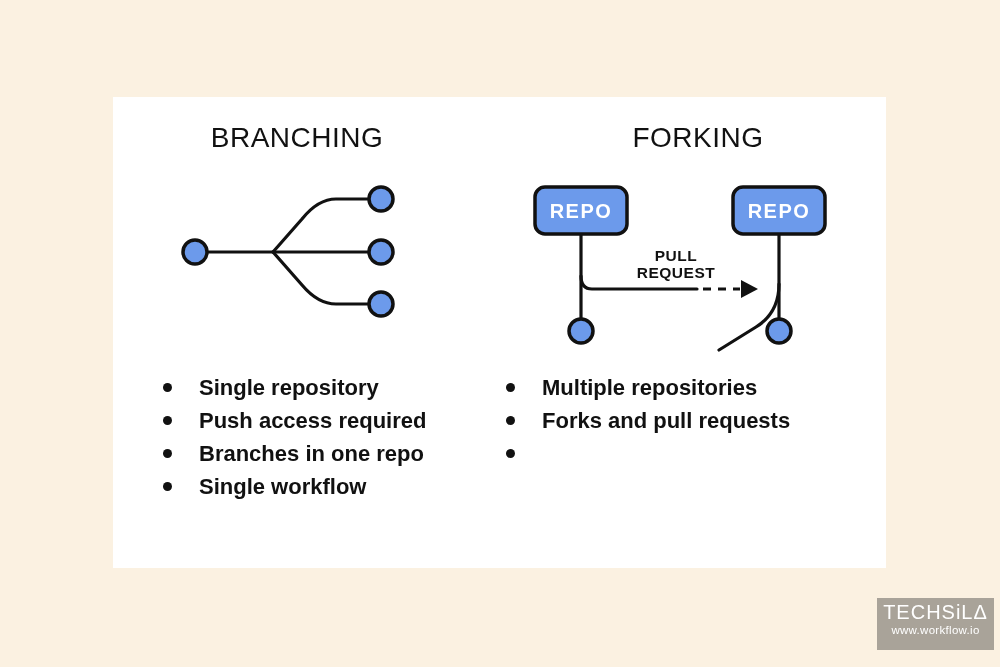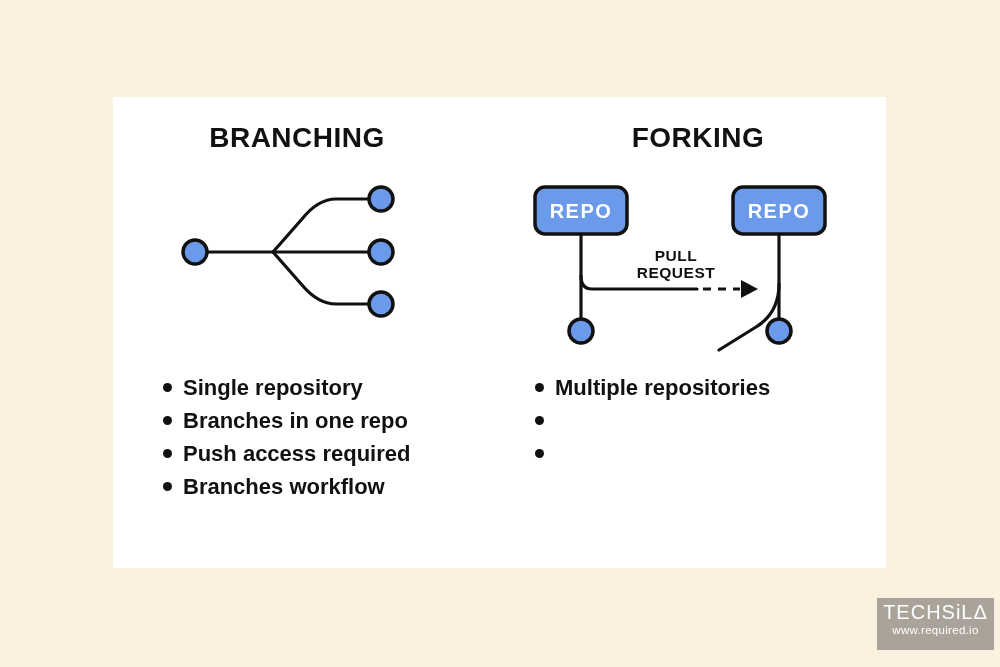--- a/index.html
+++ b/index.html
@@ -23,21 +23,21 @@
     left: 113px;
     top: 97px;
     width: 773px;
     height: 471px;
     background: #ffffff;
   }
   .col-title {
     position: absolute;
     top: 122px;
     font-size: 28px;
-    font-weight: 700;
+    font-weight: 400;
     letter-spacing: 0.5px;
     color: #111111;
     text-align: center;
     width: 300px;
   }
   .col-title.left  { left: 147px; }
   .col-title.right { left: 548px; }
 
   .diagram-svg {
     position: absolute;
@@ -89,29 +89,30 @@
   .arrow-head { fill: #111111; }
 
   .bullet-list {
     position: absolute;
     top: 371px;
     margin: 0;
     padding: 0;
     list-style: none;
   }
   .bullet-list.left  { left: 163px; }
-  .bullet-list.right { left: 535px; }
+  .bullet-list.right { left: 506px; }
   .bullet-item {
     display: flex;
     align-items: center;
     height: 33px;
     font-size: 22px;
     font-weight: 700;
     color: #111111;
     white-space: nowrap;
+    gap: 16px;
   }
   .bullet-dot {
     width: 9px;
     height: 9px;
     border-radius: 50%;
     background: #111111;
     margin-right: 11px;
     flex: 0 0 auto;
   }
   .brand-box {
@@ -177,43 +178,44 @@
     <circle class="node-circle" cx="779" cy="331" r="12"></circle>
   </svg>
 
   <ul class="bullet-list left">
     <li class="bullet-item">
       <span class="bullet-dot"></span>
       <span>Single repository</span>
     </li>
     <li class="bullet-item">
       <span class="bullet-dot"></span>
+      <span>Push access required</span>
+    </li>
+    <li class="bullet-item">
+      <span class="bullet-dot"></span>
       <span>Branches in one repo</span>
     </li>
     <li class="bullet-item">
       <span class="bullet-dot"></span>
-      <span>Push access required</span>
-    </li>
-    <li class="bullet-item">
-      <span class="bullet-dot"></span>
-      <span>Branches workflow</span>
+      <span>Single workflow</span>
     </li>
   </ul>
 
   <ul class="bullet-list right">
     <li class="bullet-item">
       <span class="bullet-dot"></span>
       <span>Multiple repositories</span>
     </li>
     <li class="bullet-item">
       <span class="bullet-dot"></span>
+      <span>Forks and pull requests</span>
     </li>
     <li class="bullet-item">
       <span class="bullet-dot"></span>
     </li>
   </ul>
 
   <div class="brand-box">
     <div class="brand-name">TECHSiLΔ</div>
-    <div class="brand-url">www.required.io</div>
+    <div class="brand-url">www.workflow.io</div>
   </div>
 
 </div>
 
 </body></html>

